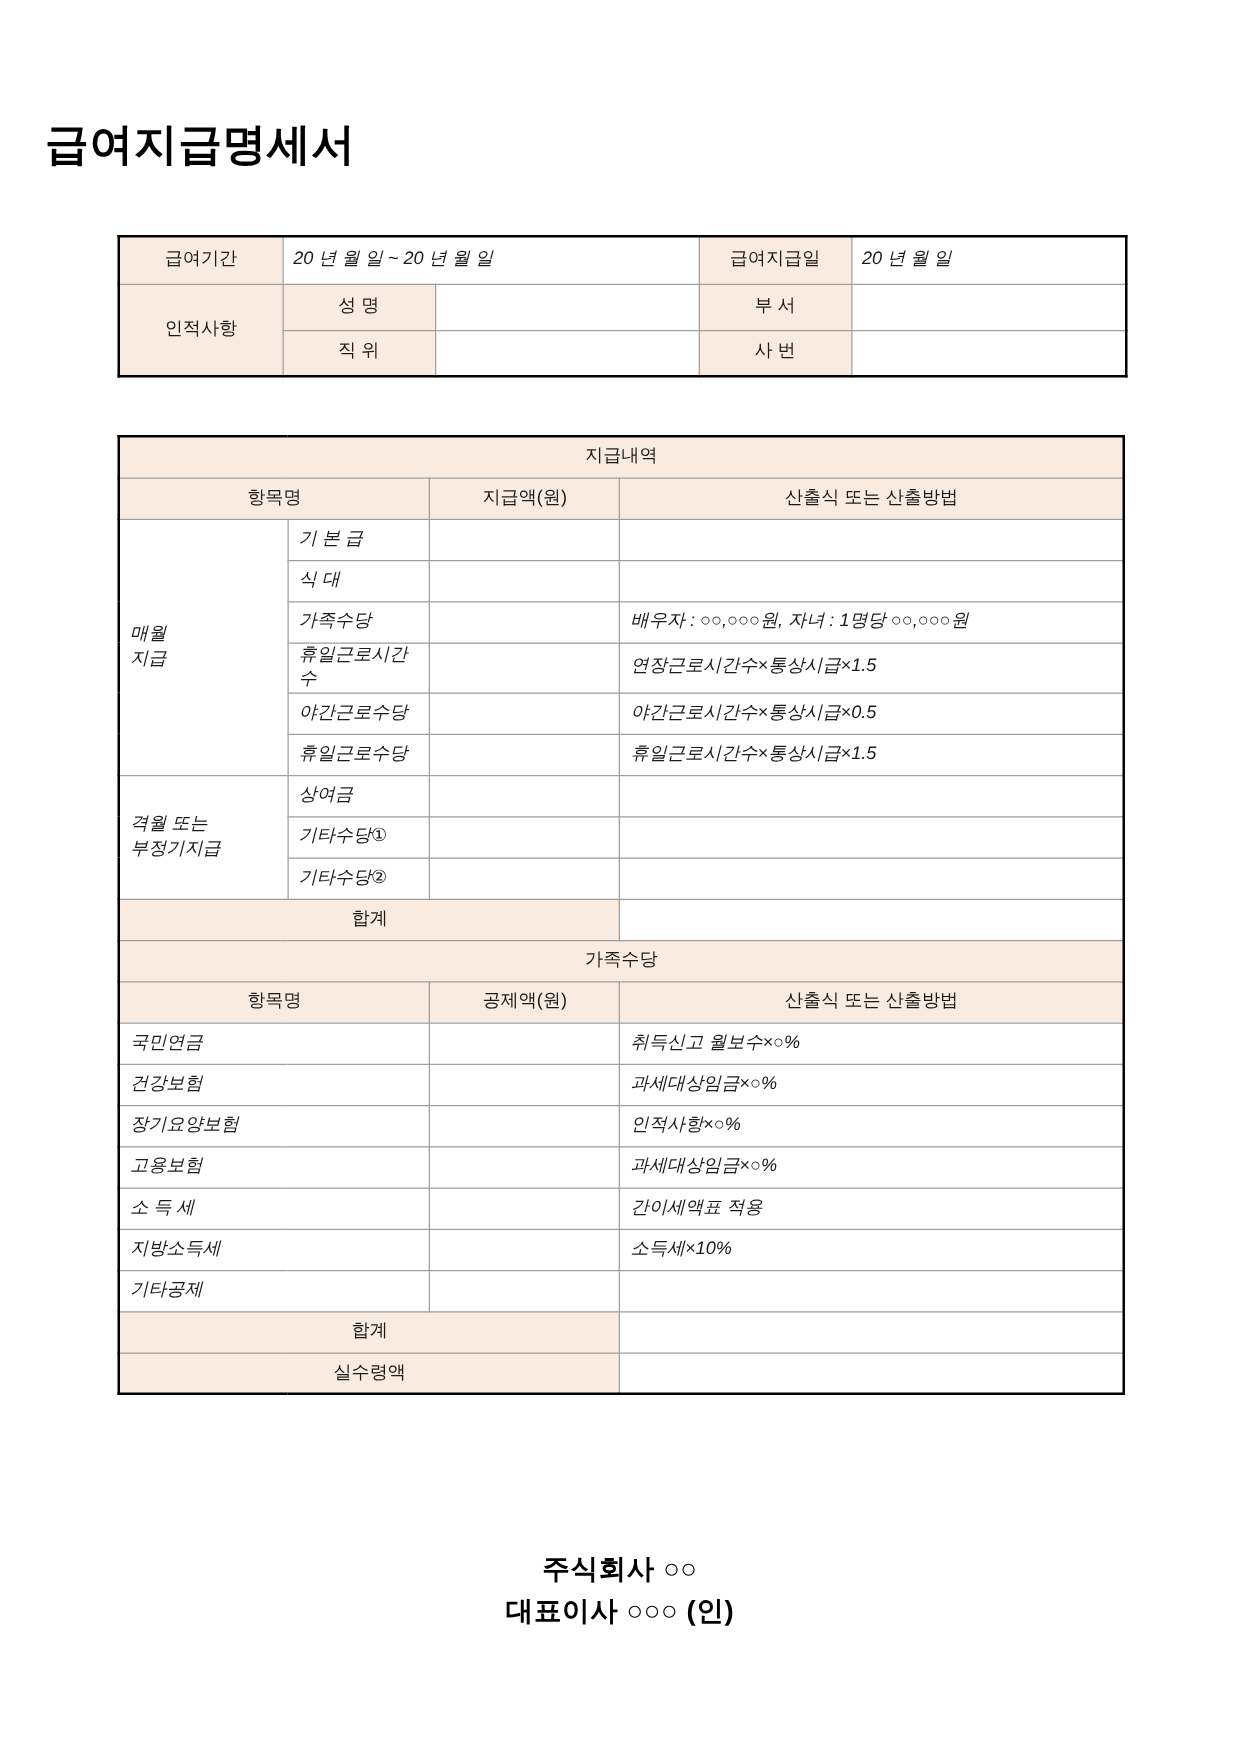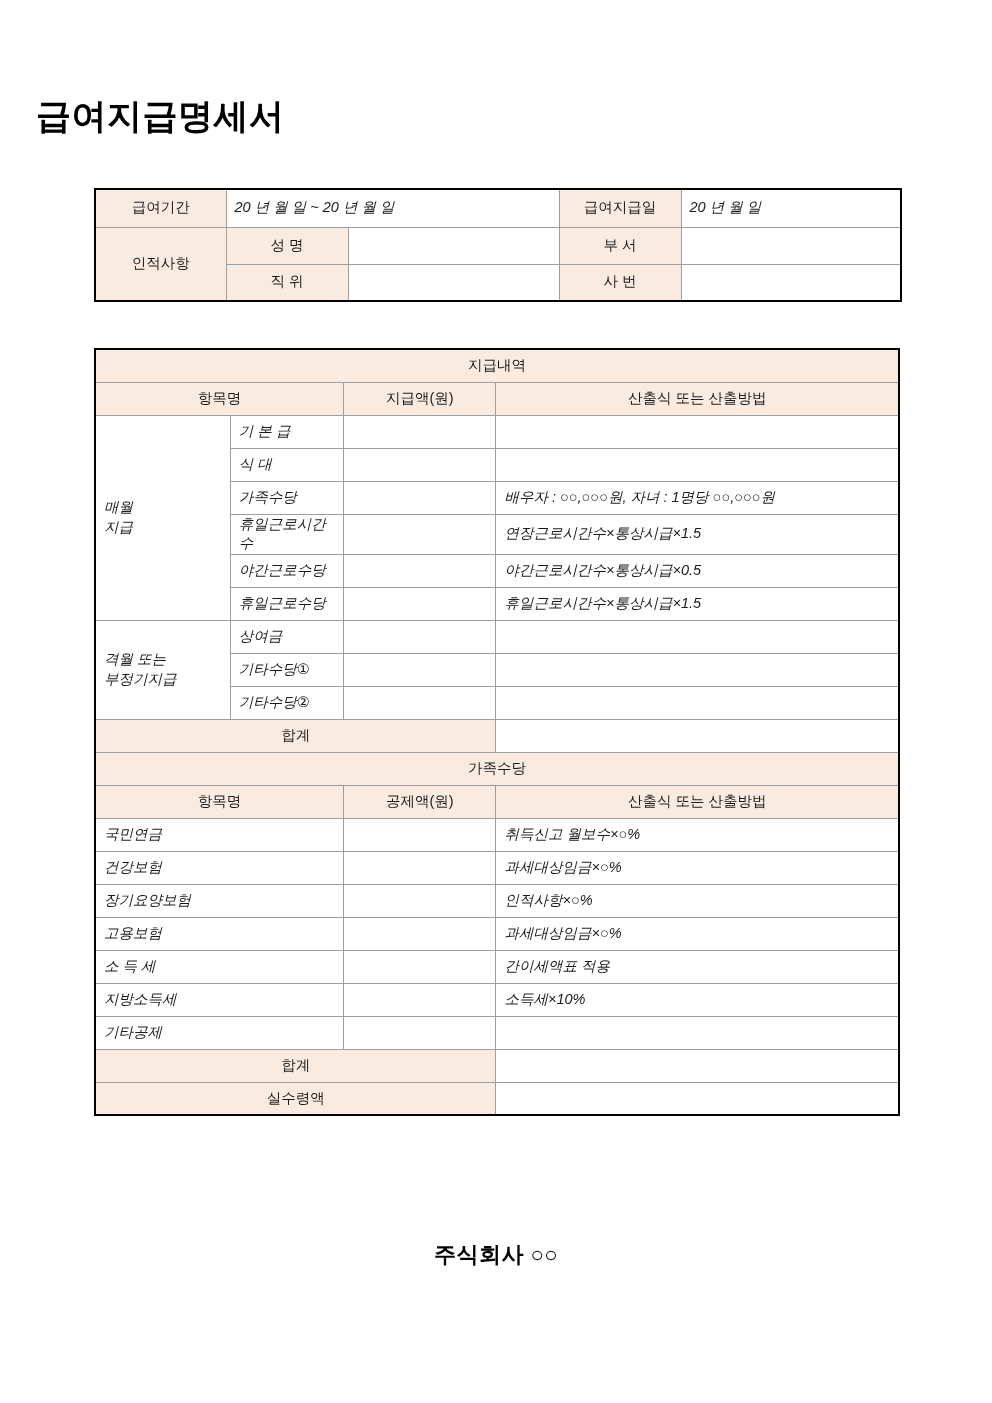--- a/index.html
+++ b/index.html
@@ -274,15 +274,16 @@
       <tr>
         <td class="fill ctr" colspan="3">실수령액</td>
         <td></td>
       </tr>
     </tbody>
   </table>
 
 
   <div class="signature">
     <div>주식회사 ○○</div>
+    <div>대표이사 ○○○ (인)</div>
   </div>
 
 </div>
 
 </body></html>

